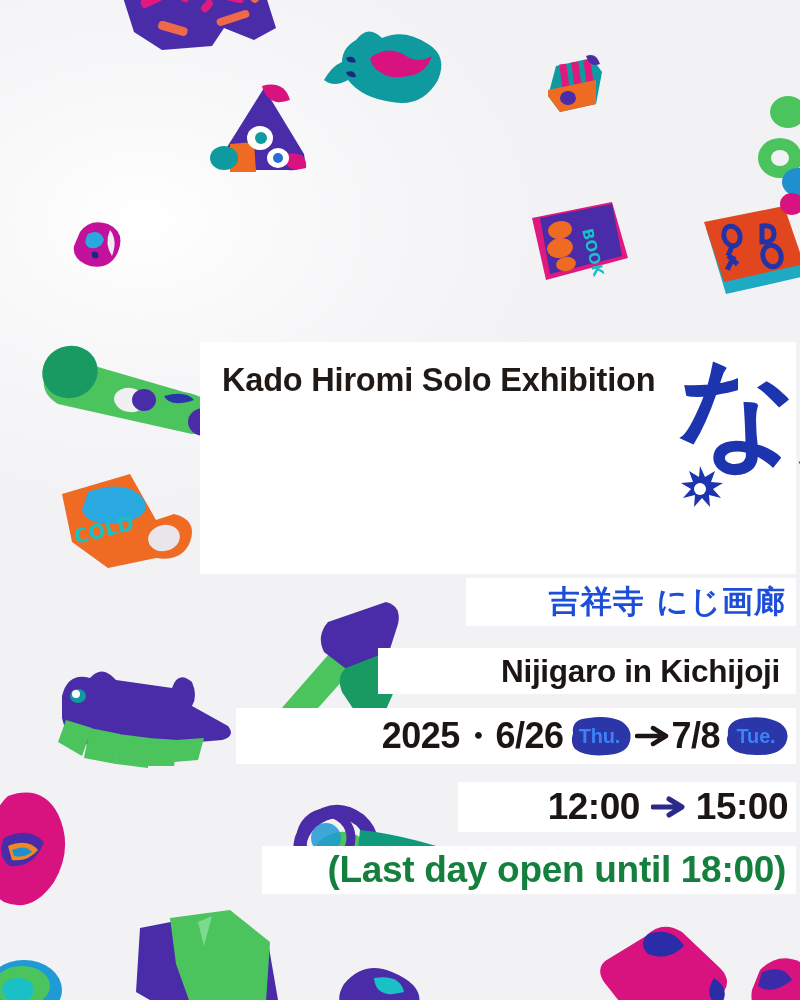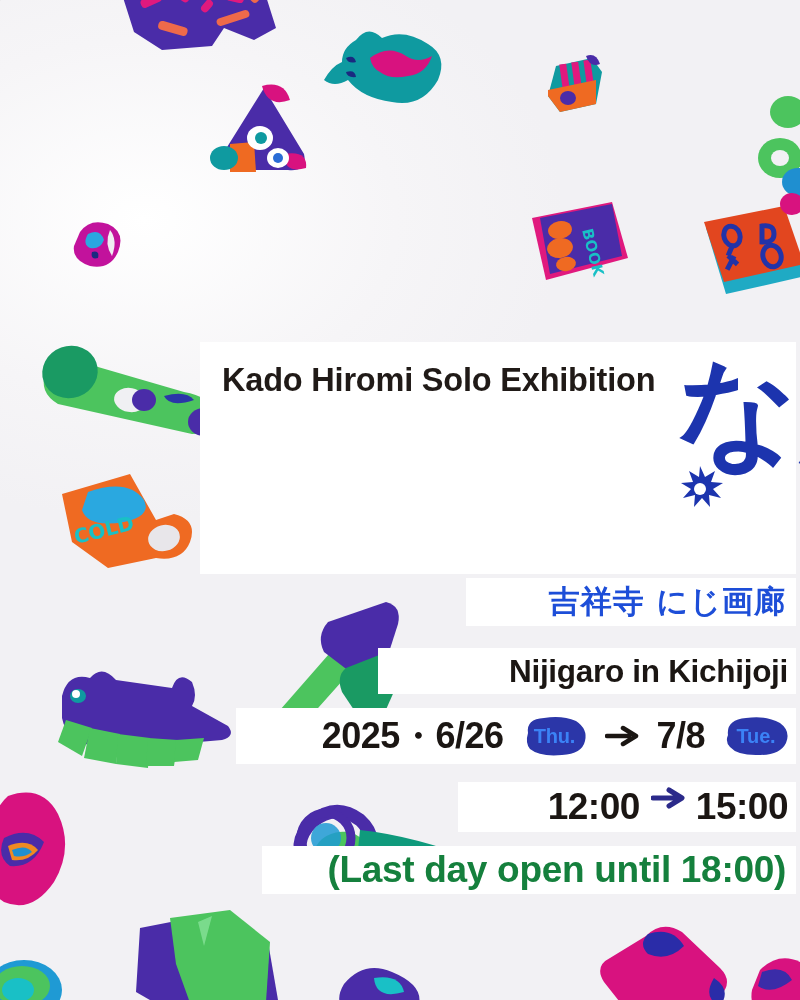--- a/index.html
+++ b/index.html
@@ -60,38 +60,38 @@
     transform:rotate(-3deg);
   }
 
   
   .band-jpvenue { left:466px; top:578px; width:330px; height:48px;
                   justify-content:flex-end; padding-right:10px; }
   .jp-venue { font-size:31px; font-weight:bold; color:#1d4ed8;
               font-family:"DejaVu Sans", sans-serif; letter-spacing:1px; white-space:nowrap;}
 
   .band-envenue { left:378px; top:648px; width:418px; height:46px;
-                  justify-content:flex-end; padding-right:8px; }
+                  justify-content:flex-end; padding-right:16px; }
   .en-venue { font-size:31.5px; font-weight:bold; color:#1b1613; white-space:nowrap; letter-spacing:-0.3px;}
 
   .band-date { left:236px; top:708px; width:560px; height:56px;
                justify-content:flex-end; padding-right:6px; }
-  .date-row { display:flex; align-items:center; gap:17px; white-space:nowrap; }
+  .date-row { display:flex; align-items:center; gap:2px; white-space:nowrap; }
   .date-txt { font-size:36px; font-weight:bold; color:#1b1613; letter-spacing:-0.5px; }
   .arrow-ic { width:34px; height:24px; }
 
   .badge { position:relative; display:inline-flex; align-items:center;
            justify-content:center; width:68px; height:42px; }
   .badge svg { position:absolute; inset:0; }
   .badge span { position:relative; z-index:2; color:#3b82f6;
                 font-size:20px; font-weight:bold; letter-spacing:-0.2px; }
 
   .band-hours { left:458px; top:782px; width:338px; height:50px;
                 justify-content:flex-end; padding-right:8px; }
-  .hours-row { display:flex; gap:11px; white-space:nowrap;margin-left:48px; }
+  .hours-row { display:flex; align-items:center; gap:11px; white-space:nowrap;margin-left:48px; }
   .hours-txt { font-size:37px; font-weight:bold; color:#1b1613; letter-spacing:-0.5px; }
 
   .band-last { left:262px; top:846px; width:534px; height:48px;
                justify-content:flex-end; padding-right:10px; }
   .last-txt { font-size:37px; font-weight:bold; color:#15803d; white-space:nowrap; letter-spacing:-0.3px;}
 </style>
 </head>
 <body>
 
 <div id="poster">

